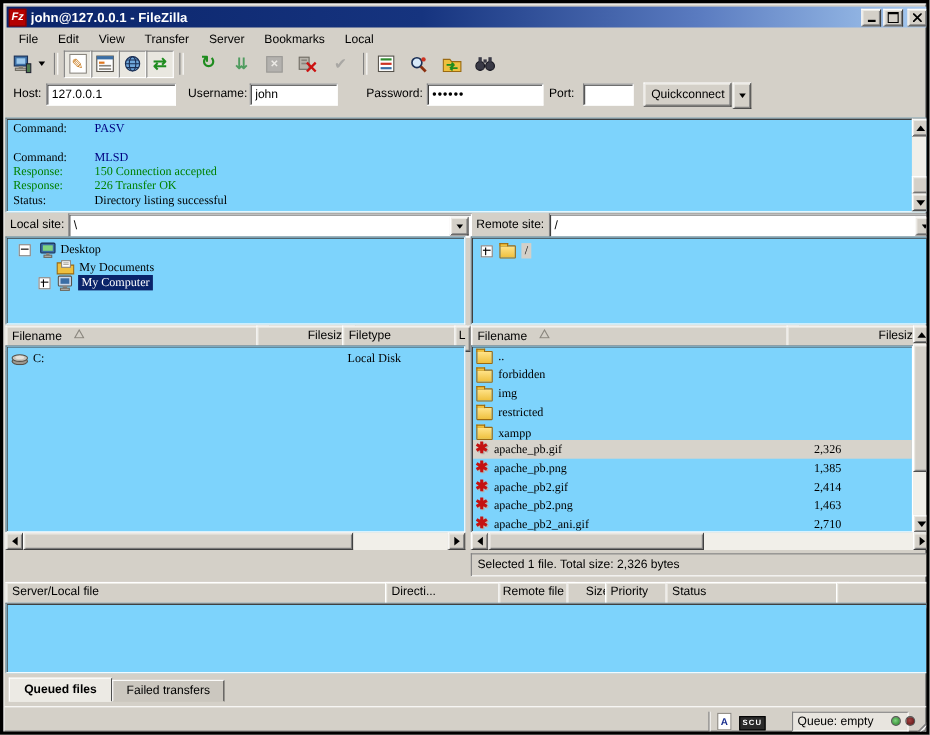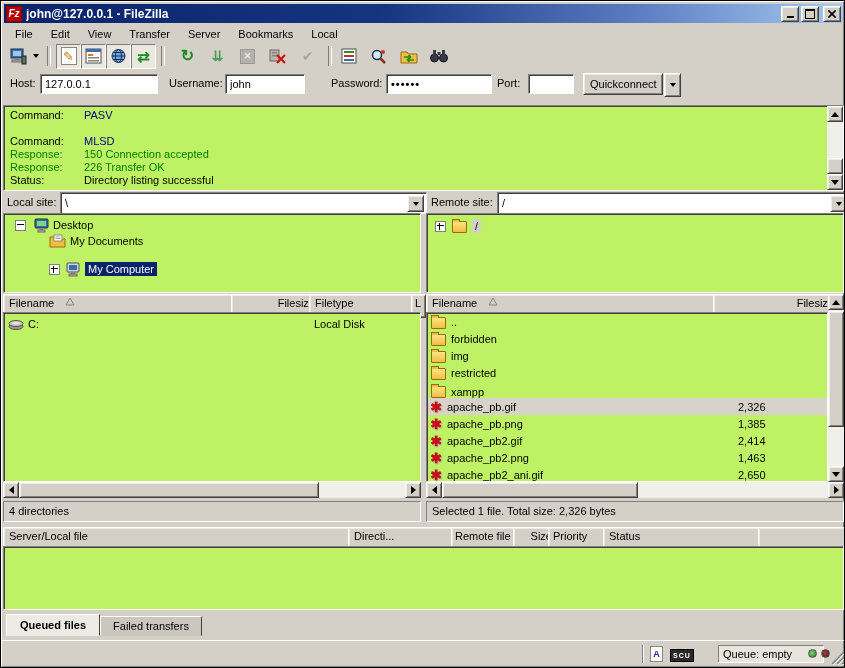--- a/index.html
+++ b/index.html
@@ -1,18 +1,18 @@
 <!DOCTYPE html>
 <html><head>
 <meta charset="utf-8">
 <style>
   html,body{margin:0;padding:0;background:#777;}
   .app{position:relative;width:845px;height:668px;background:#D4D0C8;
        font-family:"Liberation Sans",sans-serif;font-size:11px;color:#000;
-       box-sizing:border-box;border:1px solid #000000;
+       box-sizing:border-box;border:3px solid #000000;
        box-shadow:inset 1px 1px 0 #fff, inset -1px -1px 0 #808080;overflow:hidden;}
   .abs{position:absolute;box-sizing:border-box;}
   .raised{background:#D4D0C8;border:1px solid;border-color:#fff #404040 #404040 #fff;
           box-shadow:inset 1px 1px 0 #ECEAE4, inset -1px -1px 0 #808080;}
   .sunkgrey{border:1px solid;border-color:#808080 #fff #fff #808080;background:#D4D0C8;}
   .nw{white-space:nowrap;overflow:hidden;}
   
   .titlebar{left:3px;top:3px;width:839px;height:19px;
             background:linear-gradient(90deg,#0A246A 0%,#16347F 45%,#5A7BC0 75%,#A6CAF0 100%);
             display:flex;align-items:center;}
@@ -57,21 +57,21 @@
   .t-up{width:0;height:0;border-left:4px solid transparent;border-right:4px solid transparent;border-bottom:5px solid #000;}
   .t-down{width:0;height:0;border-left:4px solid transparent;border-right:4px solid transparent;border-top:5px solid #000;}
   .t-left{width:0;height:0;border-top:4px solid transparent;border-bottom:4px solid transparent;border-right:5px solid #000;}
   .t-right{width:0;height:0;border-top:4px solid transparent;border-bottom:4px solid transparent;border-left:5px solid #000;}
   .t-dd{width:0;height:0;border-left:3px solid transparent;border-right:3px solid transparent;border-top:4px solid #000;}
   
   .combo{background:#fff;border:1px solid;border-color:#808080 #fff #fff #808080;
          box-shadow:inset 1px 1px 0 #404040;display:flex;align-items:center;padding-left:4px;}
   .cbtn{position:absolute;right:2px;top:2px;width:15px;height:15px;}
   
-  .pane{background:#bef264;border:1px solid;border-color:#808080 #fff #fff #808080;box-shadow:inset 1px 1px 0 #404040;}
+  .pane{background:#7dd3fc;border:1px solid;border-color:#808080 #fff #fff #808080;box-shadow:inset 1px 1px 0 #404040;font-family:Liberation Serif, serif;}
   .trow{position:absolute;height:16px;display:flex;align-items:center;}
   .exp{width:9px;height:9px;background:#fff;border:1px solid #808080;position:relative;flex:none;}
   .exp::before{content:"";position:absolute;left:1px;right:1px;top:3px;border-top:1px solid #000;}
   .exp.plus::after{content:"";position:absolute;top:1px;bottom:1px;left:3px;border-left:1px solid #000;}
   .sel{background:#0A246A;color:#fff;padding:1px 3px;}
   .gsel{background:#D4D0C8;padding:1px 3px;}
   .hcell{position:absolute;top:0;height:18px;background:#D4D0C8;border:1px solid;border-color:#fff #404040 #404040 #fff;
          box-shadow:inset 1px 1px 0 #ECEAE4, inset -1px -1px 0 #808080;
          padding:2px 5px;overflow:hidden;white-space:nowrap;}
   .frow{position:absolute;height:17px;display:flex;align-items:center;white-space:nowrap;}
@@ -283,21 +283,21 @@
       <span>Desktop</span>
     </div>
     <div class="trow" style="left:0;top:19px;width:100%;">
       <svg width="17" height="14" viewBox="0 0 17 14" style="margin:0 4px 0 45px;">
         <path d="M1 3 h5 l1.5 2 H16 v8 H1 z" fill="#EFC03E" stroke="#9A6A12"></path>
         <rect x="5" y="1" width="8" height="6" fill="#fff" stroke="#8A867E"></rect>
         <path d="M6.5 3 h5 M6.5 4.5 h5" stroke="#B0ACA4"></path>
       </svg>
       <span>My Documents</span>
     </div>
-    <div class="trow" style="left:0;top:47px;width:100%;margin-left:16px;">
+    <div class="trow" style="left:0;top:33px;width:100%;">
       <span class="exp plus" style="margin-left:29px;"></span>
       <svg width="16" height="15" viewBox="0 0 16 15" style="margin:0 3px 0 6px;">
         <rect x="1" y="1" width="12" height="9" rx="1" fill="#C8D8EC" stroke="#55514A"></rect>
         <rect x="3" y="3" width="8" height="5" fill="#3B6EA5"></rect>
         <rect x="5" y="10" width="4" height="2" fill="#8A867E"></rect>
         <rect x="3" y="12" width="8" height="2" fill="#B8B4AC" stroke="#6E6A62"></rect>
       </svg>
       <span class="sel">My Computer</span>
     </div>
   </div>
@@ -335,21 +335,20 @@
     <div class="abs track" style="left:0;top:188px;width:418px;height:16px;">
       <div class="abs sbtn" style="left:0;top:0;width:16px;height:16px;">
           <span class="t-left"></span>
         </div>
       <div class="abs raised" style="left:16px;top:0;width:300px;height:16px;"></div>
       <div class="abs sbtn" style="right:0;top:0;width:16px;height:16px;">
           <span class="t-right"></span>
         </div>
     </div>
   </div>
-  <div class="abs statusline" style="left:2px;top:500px;width:418px;height:21px;">4 directories</div>
 
   <div class="abs" style="left:425px;top:293px;width:418px;height:206px;">
     <div class="hcell" style="left:0;width:287px;">
       <span>Filename</span>
       <svg width="10" height="9" viewBox="0 0 10 9" style="display:inline-block;margin-left:8px;vertical-align:1px;">
           <polygon points="5,1 9,8 1,8" fill="#D4D0C8" stroke="#8A867E"></polygon>
         </svg>
     </div>
     <div class="hcell" style="left:287px;width:115px;text-align:right;"><span>Filesize</span></div>
     <div class="pane abs" style="left:0;top:18px;width:402px;height:170px;">
@@ -389,21 +388,21 @@
         <span class="fsz" style="left:310px;width:74px;">2,414</span>
       </div>
       <div class="frow" style="left:1px;top:136px;width:399px;">
         <span class="rico">✱</span>
           <span>apache_pb2.png</span>
         <span class="fsz" style="left:310px;width:74px;">1,463</span>
       </div>
       <div class="frow" style="left:1px;top:153px;width:399px;">
         <span class="rico">✱</span>
           <span>apache_pb2_ani.gif</span>
-        <span class="fsz" style="left:310px;width:74px;">2,650</span>
+        <span class="fsz" style="left:310px;width:74px;">2,710</span>
       </div>
     </div>
 
     <div class="abs track" style="left:402px;top:0;width:16px;height:188px;">
       <div class="abs sbtn" style="left:0;top:0;width:16px;height:16px;">
           <span class="t-up"></span>
         </div>
       <div class="abs raised" style="left:0;top:17px;width:16px;height:116px;"></div>
       <div class="abs sbtn" style="left:0;bottom:0;width:16px;height:16px;">
           <span class="t-down"></span>

